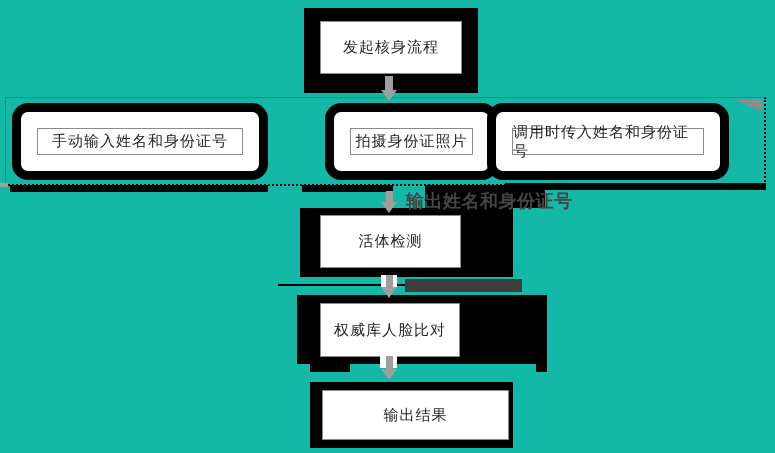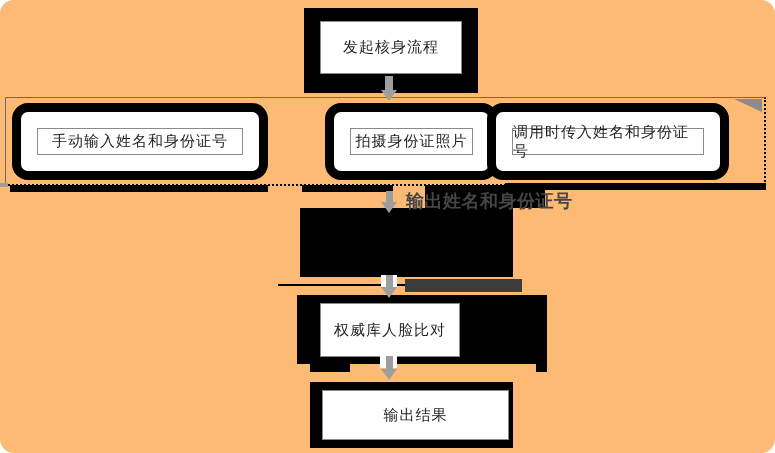--- a/index.html
+++ b/index.html
@@ -1,18 +1,18 @@
 <!DOCTYPE html>
 <html><head>
 <meta charset="utf-8">
 <style>
   html,body{margin:0;padding:0;background:#fff;}
   .canvas{
-    position:relative;width:775px;height:453px;background:#fdba74;overflow:hidden;
-    font-family:"DejaVu Sans","Liberation Sans",sans-serif;color:#1f1f1f;border-radius:14px;
+    position:relative;width:775px;height:453px;background:#14b8a6;overflow:hidden;
+    font-family:"DejaVu Sans","Liberation Sans",sans-serif;color:#1f1f1f;
   }
   .abs{position:absolute;}
   
   .stage{background:#000;z-index:2;}
   .inner{
     background:#fff;border:1px solid #8a8a8a;display:flex;align-items:center;justify-content:center;
     font-size:15px;letter-spacing:1px;color:#1f1f1f;z-index:3;
   }
   
   .branch-container{
@@ -76,20 +76,23 @@
   <div class="abs strip" style="left:425px;top:185px;width:120px;height:23px;"></div>
   <div class="abs strip" style="left:505px;top:183px;width:261px;height:7px;"></div>
 
   <div class="abs arrow-shaft" style="left:386px;top:191px;width:7px;height:11px;"></div>
   <div class="abs arrow-head" style="left:381px;top:202px;"></div>
   <div class="abs flow-label" style="left:406px;top:189px;">
     <span>输出姓名和身份证号</span>
   </div>
 
   <div class="abs stage" style="left:300px;top:208px;width:213px;height:69px;"></div>
+  <div class="abs inner" style="left:320px;top:215px;width:139px;height:51px;">
+    <span>活体检测</span>
+  </div>
 
   <div class="abs thin-line" style="left:278px;top:284px;width:131px;height:2px;"></div>
   <div class="abs halo" style="left:381px;top:275px;width:16px;height:12px;"></div>
   <div class="abs arrow-shaft" style="left:386px;top:275px;width:7px;height:12px;"></div>
   <div class="abs arrow-head" style="left:381px;top:287px;"></div>
   <div class="abs redacted" style="left:405px;top:279px;width:117px;height:13px;"></div>
 
   <div class="abs stage" style="left:297px;top:295px;width:250px;height:69px;"></div>
   <div class="abs strip" style="left:310px;top:364px;width:40px;height:8px;"></div>
   <div class="abs strip" style="left:536px;top:364px;width:11px;height:8px;"></div>

